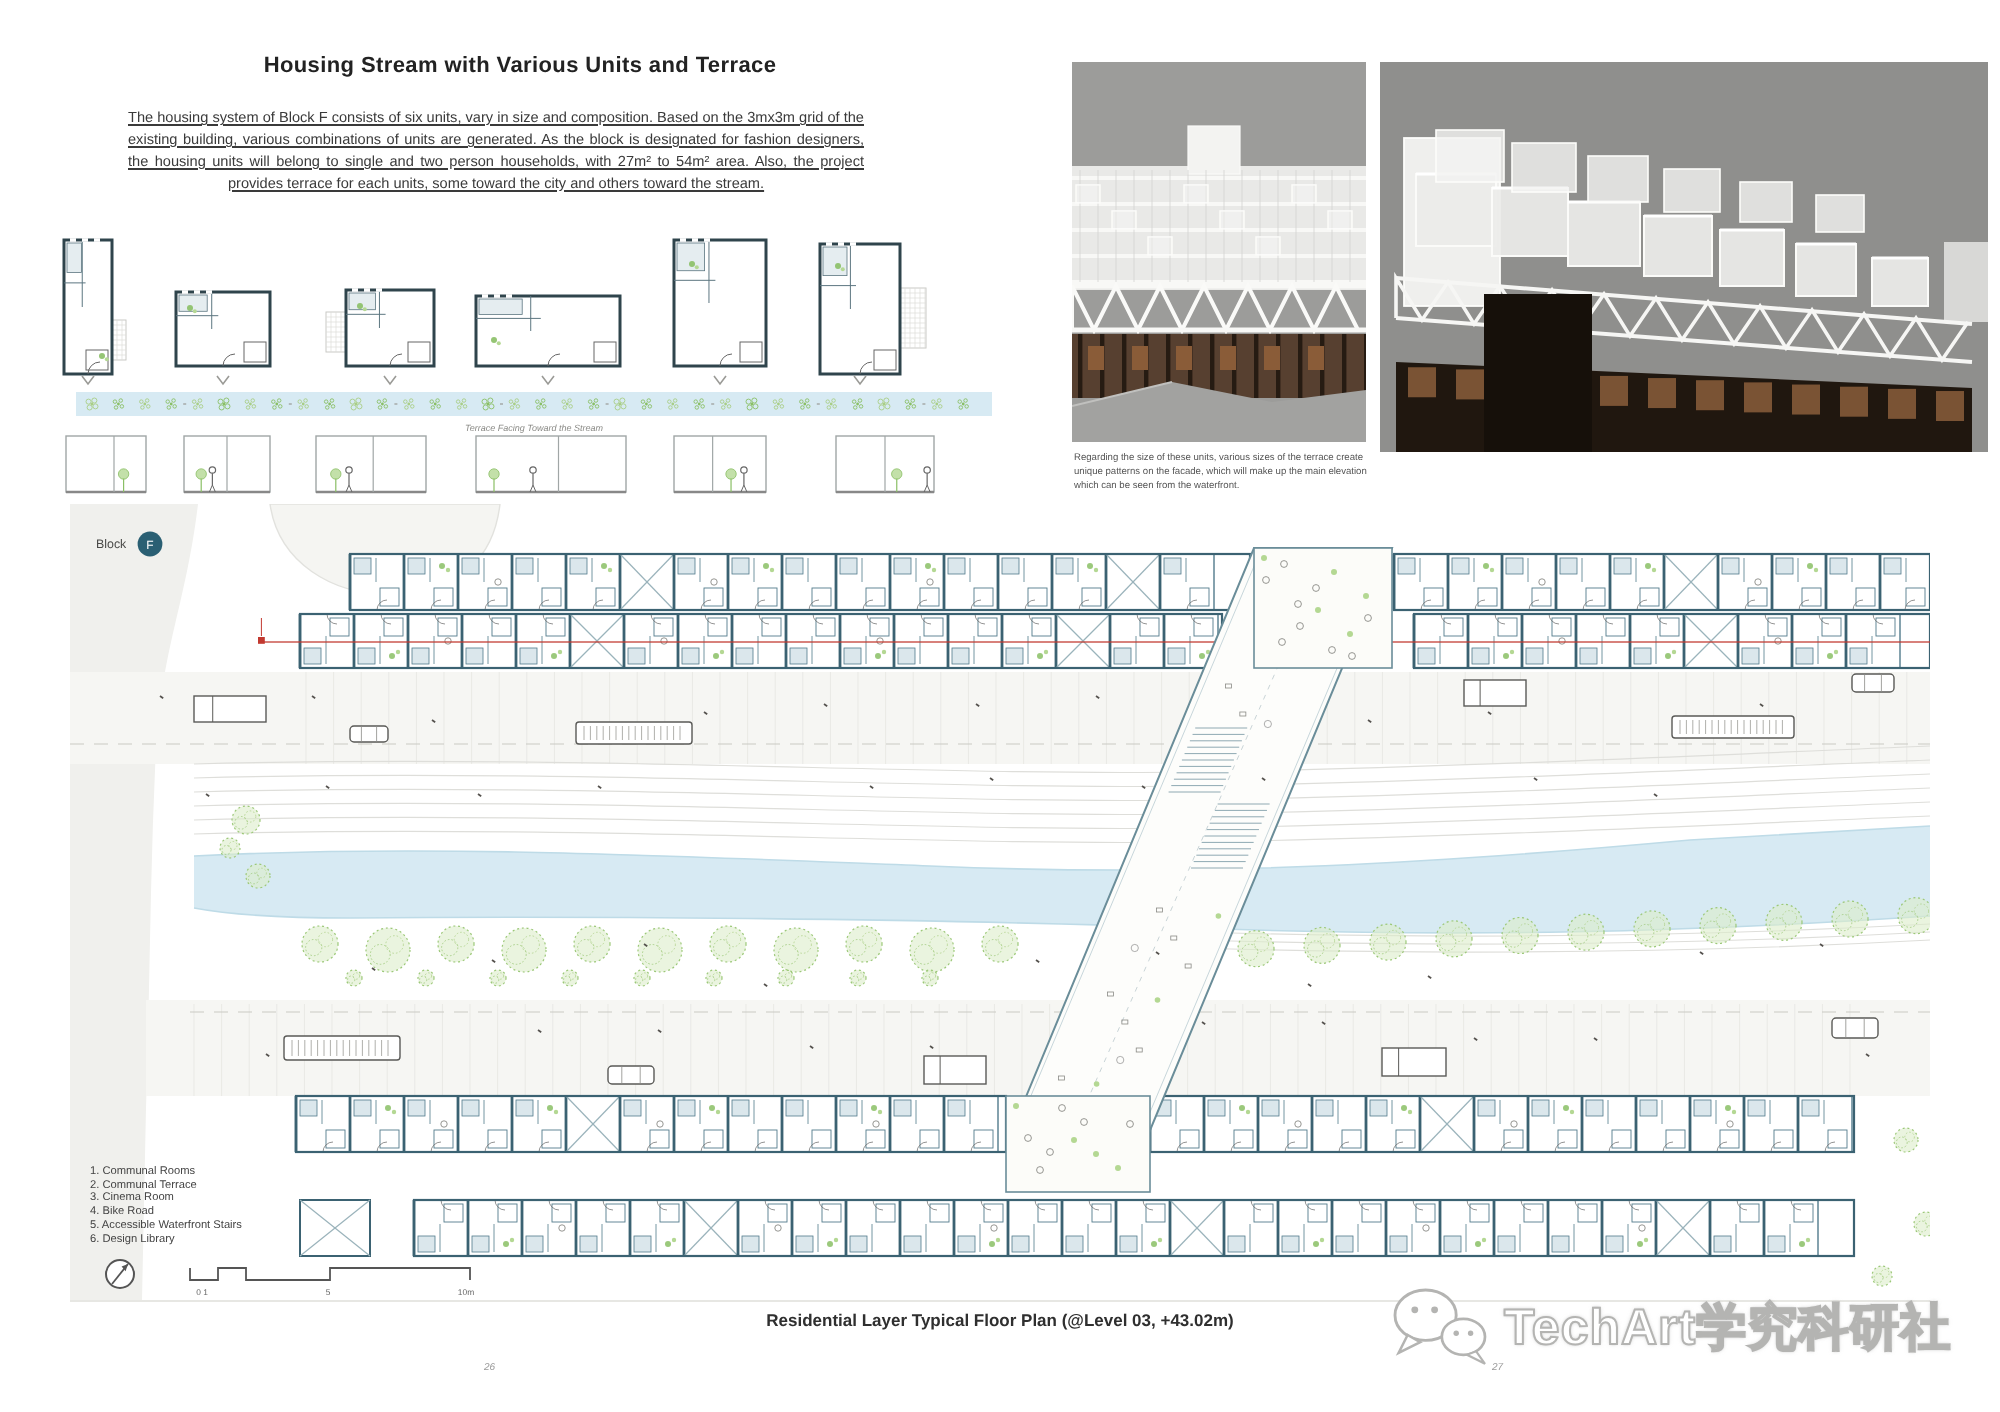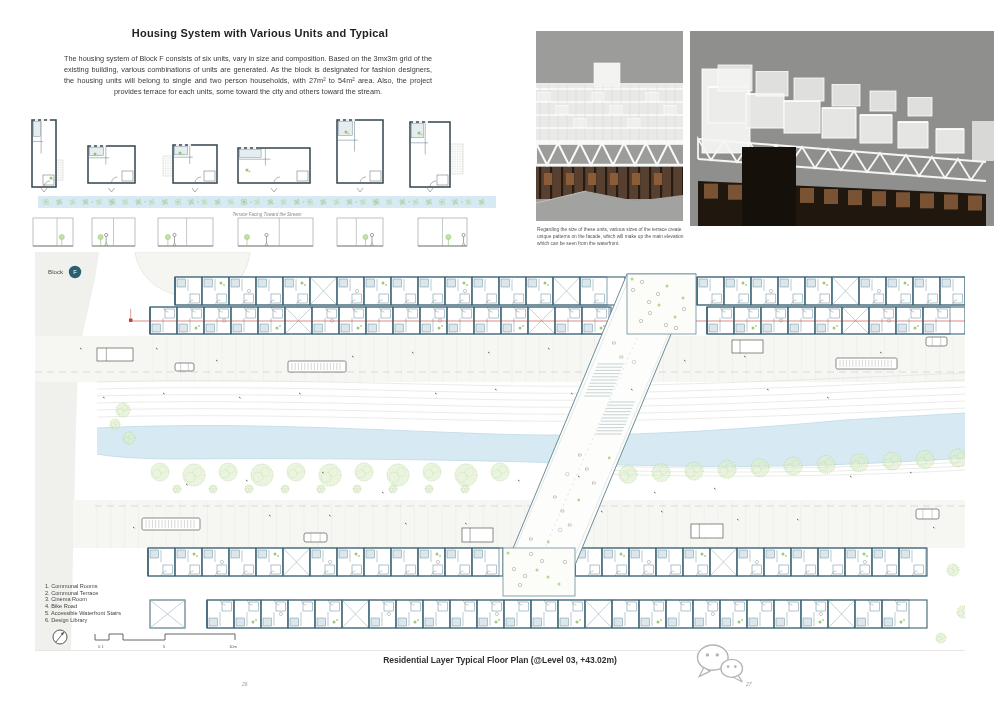--- a/index.html
+++ b/index.html
@@ -1,41 +1,41 @@
 <!DOCTYPE html>
 <html><head>
 <meta charset="utf-8">
 <style>
   html,body{margin:0;padding:0;}
   body{width:1000px;height:706px;background:#fff;position:relative;overflow:hidden;
        font-family:"Liberation Sans","DejaVu Sans",sans-serif;color:#333;}
   .abs{position:absolute;}
   #page-title{left:40px;top:27px;width:440px;text-align:center;font-size:11px;font-weight:bold;color:#222;letter-spacing:.2px;}
   #intro-text{left:64px;top:54px;width:368px;font-size:7.3px;line-height:1.5;color:#3a3a3a;
-              text-align:justify;text-align-last:center;}
+              text-align:justify;text-align-last:center;text-decoration:underline;}
   #units-figure{left:30px;top:112px;}
   #photo-1{left:536px;top:31px;}
   #photo-2{left:690px;top:31px;}
   #photo-caption{left:537px;top:226px;width:152px;font-size:4.8px;line-height:1.5;color:#555;}
   #site-plan{left:35px;top:252px;}
   #plan-legend{left:45px;top:583px;width:160px;font-size:5.6px;line-height:1.2;color:#444;}
   #plan-rule{left:35px;top:650px;width:930px;height:0;border-top:1px solid #e7e7e3;}
   #plan-caption{left:35px;top:655px;width:930px;text-align:center;font-size:8.5px;font-weight:bold;color:#2f2f2f;}
   .page-num{font-size:5px;color:#999;font-style:italic;}
   #page-num-left{left:242px;top:681px;}
   #page-num-right{left:746px;top:681px;}
   #watermark{left:693px;top:640px;display:flex;align-items:center;gap:5px;z-index:5;}
   #watermark-text{font-size:25px;font-weight:600;color:#ffffff;letter-spacing:.5px;white-space:nowrap;
      -webkit-text-stroke:1px #b4b4b2;
      text-shadow:0 0 1px #b4b4b2, 0 0 2px rgba(160,160,160,.55);}
 </style>
 </head>
 <body>
 
-<div class="abs" id="page-title">Housing System with Various Units and Typical</div>
+<div class="abs" id="page-title">Housing Stream with Various Units and Terrace</div>
 <div class="abs" id="intro-text">The housing system of Block F consists of six units, vary in size and composition. Based on the 3mx3m grid of the existing building,  various combinations of units are generated. As the block is designated for fashion designers, the housing units will belong to single and two person households, with 27m² to 54m² area. Also, the project provides terrace for each units, some toward the city and others toward the stream.</div>
 
 <svg class="abs" id="units-figure" width="480" height="140" viewBox="0 0 480 140">
   <g id="uf-plans">
       <g transform="translate(2,8)">
         <rect x="24" y="40" width="7" height="20" fill="none" stroke="#c9c9c5" stroke-width="0.5"></rect>
         <line x1="26.5" y1="40" x2="26.5" y2="60" stroke="#ddddd9" stroke-width="0.35"></line>
         <line x1="29" y1="40" x2="29" y2="60" stroke="#ddddd9" stroke-width="0.35"></line>
         <line x1="24" y1="42.5" x2="31" y2="42.5" stroke="#ddddd9" stroke-width="0.35"></line>
         <line x1="24" y1="45" x2="31" y2="45" stroke="#ddddd9" stroke-width="0.35"></line>
@@ -1693,13 +1693,14 @@
   <svg width="54" height="46" viewBox="0 0 60 50">
     <ellipse cx="22" cy="19" rx="17" ry="14" fill="#ffffff" stroke="#b4b4b2" stroke-width="1.6"></ellipse>
     <path d="M12,30 L7,40 L19,34 Z" fill="#ffffff" stroke="#b4b4b2" stroke-width="1.4"></path>
     <circle cx="16" cy="16" r="1.9" fill="#b4b4b2"></circle>
     <circle cx="27" cy="16" r="1.9" fill="#b4b4b2"></circle>
     <ellipse cx="43" cy="31" rx="12" ry="10" fill="#ffffff" stroke="#b4b4b2" stroke-width="1.5"></ellipse>
     <path d="M50,39 L55,46 L45,41 Z" fill="#ffffff" stroke="#b4b4b2" stroke-width="1.2"></path>
     <circle cx="39" cy="29" r="1.5" fill="#b4b4b2"></circle>
     <circle cx="47" cy="29" r="1.5" fill="#b4b4b2"></circle>
   </svg>
+  <span id="watermark-text">TechArt学究科研社</span>
 </div>
 
 </body></html>

